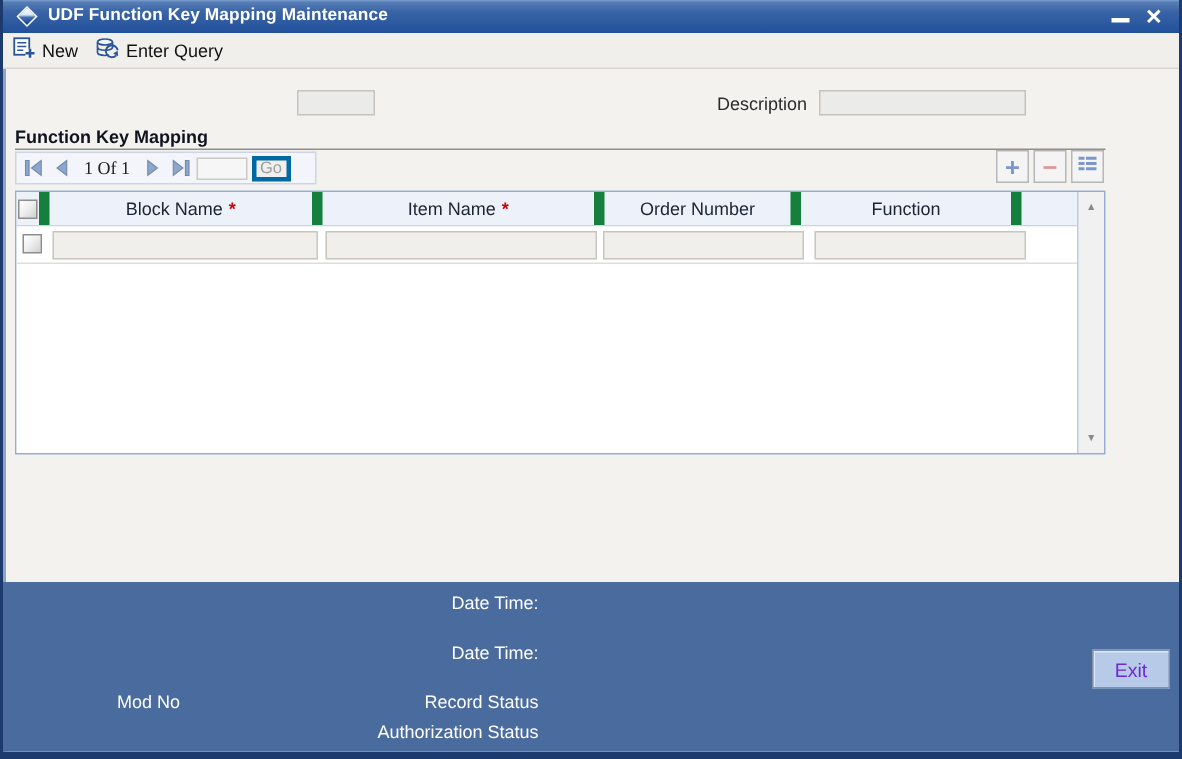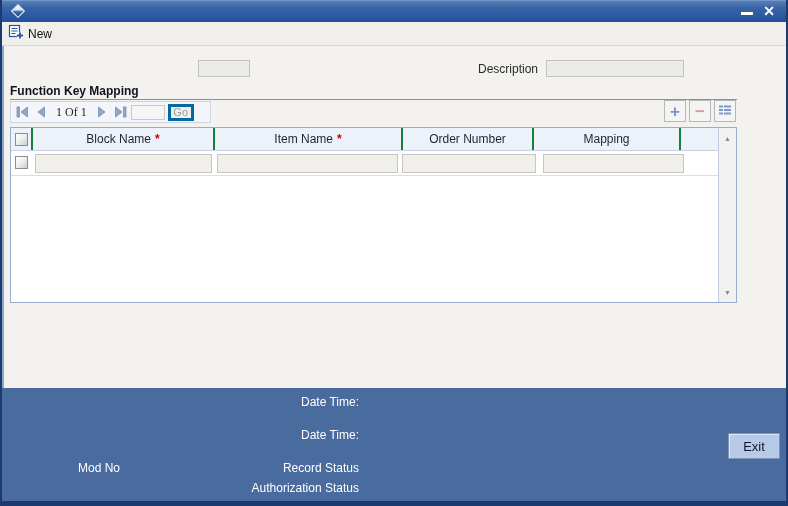--- a/index.html
+++ b/index.html
@@ -58,21 +58,21 @@
   .grid-actions { position:absolute; left:662px; top:100px; display:flex; gap:3px; }
   .gbtn { width:22px; height:22px; background:#f4f4f4; border:1px solid #b7b7b7;
           display:flex; align-items:center; justify-content:center; cursor:pointer; }
   .gbtn.add    { color:#7e95c6; font-size:17px; font-weight:bold; line-height:1; }
   .gbtn.remove { color:#dd9a9a; font-size:17px; font-weight:bold; line-height:1; }
   
   .grid-table { position:absolute; left:8px; top:127px; width:727px; height:176px;
                 background:#ffffff; border:1px solid #94aecd; display:flex; }
   .grid-main { flex:1; display:flex; flex-direction:column; overflow:hidden; }
   .grid-header { height:23px; display:flex; background:#edf1f9; border-bottom:1px solid #c9d3e8; flex:none; }
-  .hcell { border-right:2px solid #15803d; display:flex; align-items:center; justify-content:center;
+  .hcell { border-right:7px solid #15803d; display:flex; align-items:center; justify-content:center;
            font-size:12px; color:#1c2433; white-space:nowrap; gap:4px; }
   .hcell.cb { width:22px; } .hcell.c1 { width:182px; } .hcell.c2 { width:188px; }
   .hcell.c3 { width:131px; } .hcell.c4 { width:147px; } .hcell.fill { flex:1; border-right:none; }
   .checkbox { width:13px; height:13px; border:1px solid #8d8d8d;
               background:linear-gradient(135deg,#ffffff 0%, #f0f0f0 45%, #cfcfcf 100%); cursor:pointer; }
   .grid-body { position:relative; flex:1; background:#ffffff; }
   .grid-row { position:absolute; left:0; top:0; right:0; height:25px; border-bottom:1px solid #dedede; }
   .grid-row .checkbox { position:absolute; left:4px; top:5px; }
   .cell-inp { position:absolute; top:3px; height:19px; background:#f0efec; border:1px solid #c9c6c0;
               font-size:11px; padding:0 3px; font-family:"Liberation Sans",sans-serif; }
@@ -84,47 +84,61 @@
   .scroll-arrow { position:absolute; left:0; width:100%; height:16px; display:flex; align-items:center; justify-content:center;
                   font-size:7px; color:#8a8a8a; cursor:pointer; }
   .scroll-arrow.up { top:2px; } .scroll-arrow.down { bottom:2px; }
   
   .footer { position:absolute; left:0; right:0; top:388px; bottom:0; background:#4a6b9e; }
   .flabel { position:absolute; color:#ffffff; font-size:12px; text-align:right; white-space:nowrap; }
   .fl-left  { left:0;  width:118px; }
   .fl-right { left:150px; width:207px; }
   .exit-btn { position:absolute; left:726px; top:45px; width:52px; height:26px;
               background:#b7cbe8; border:1px solid #7e92b3; box-shadow: inset 1px 1px 0 #dde9f8;
-              color:#0f172a; font-size:13px; display:flex; align-items:center; justify-content:center; cursor:pointer;
+              color:#6d28d9; font-size:13px; display:flex; align-items:center; justify-content:center; cursor:pointer;
               font-family:"Liberation Sans",sans-serif; }
 </style>
 </head>
 <body>
 
 <div class="window">
 
   <div class="titlebar">
     <span class="diamond-wrap">
         <span class="diamond"></span>
       </span>
+    <span class="title-text">UDF Function Key Mapping Maintenance</span>
     <span class="btn-min"></span>
     <span class="btn-close">✕</span>
   </div>
 
   <div class="toolbar">
     <div class="tb-item">
       <span>
         <svg width="16" height="16" viewBox="0 0 16 16">
           <rect x="1.5" y="1.5" width="10" height="11" fill="#fdfdfd" stroke="#2a5599" stroke-width="1.2"></rect>
           <path d="M3.5 4.5h6 M3.5 7h6 M3.5 9.5h4" stroke="#2a5599" stroke-width="1"></path>
           <path d="M12 8.5v6 M9 11.5h6" stroke="#ffffff" stroke-width="4"></path>
           <path d="M12 8.5v6 M9 11.5h6" stroke="#2a5599" stroke-width="1.8"></path>
         </svg>
       </span>
       <span>New</span>
+    </div>
+    <div class="tb-item">
+      <span>
+        <svg width="17" height="16" viewBox="0 0 17 16">
+          <ellipse cx="7" cy="4" rx="5" ry="2" fill="#f3f6fb" stroke="#2a5599" stroke-width="1.1"></ellipse>
+          <path d="M2 4v7c0 1.1 2.2 2 5 2 1 0 2-.1 2.8-.3" fill="none" stroke="#2a5599" stroke-width="1.1"></path>
+          <path d="M12 4v4" fill="none" stroke="#2a5599" stroke-width="1.1"></path>
+          <path d="M2 7.5c0 1.1 2.2 2 5 2s5-.9 5-2" fill="none" stroke="#2a5599" stroke-width="1"></path>
+          <path d="M15.5 9.5a4 4 0 1 0-1 3.4" fill="none" stroke="#2a5599" stroke-width="1.3"></path>
+          <path d="M15.8 13.5l-.4-3.6-3 1.8z" fill="#2a5599"></path>
+        </svg>
+      </span>
+      <span>Enter Query</span>
     </div>
   </div>
 
   <input id="function-input" class="inp" value="" style="">
 
   <div class="fld-label" style="left:350px; top:62px; width:186px;">
     <span>Description</span>
   </div>
   <input id="description-input" class="inp" value="" style="">
 
@@ -191,21 +205,21 @@
             <span class="req">*</span>
         </div>
         <div class="hcell c2">
           <span>Item Name</span>
             <span class="req">*</span>
         </div>
         <div class="hcell c3">
           <span>Order Number</span>
         </div>
         <div class="hcell c4">
-          <span>Mapping</span>
+          <span>Function</span>
         </div>
         <div class="hcell fill"></div>
       </div>
       <div class="grid-body">
         <div class="grid-row">
           <span class="checkbox"></span>
           <input class="cell-inp ri1" value="" style="">
           <input class="cell-inp ri2" value="" style="">
           <input class="cell-inp ri3" value="" style="">
           <input class="cell-inp ri4" value="" style="">

